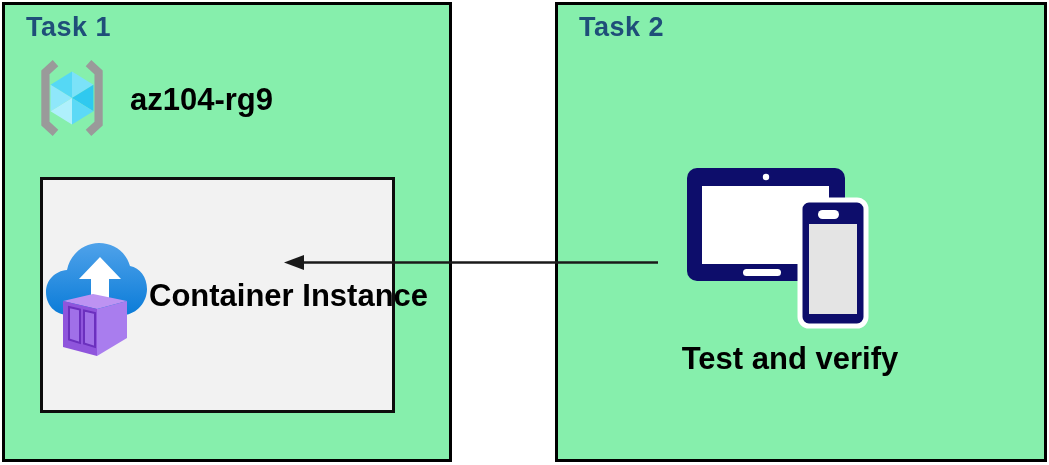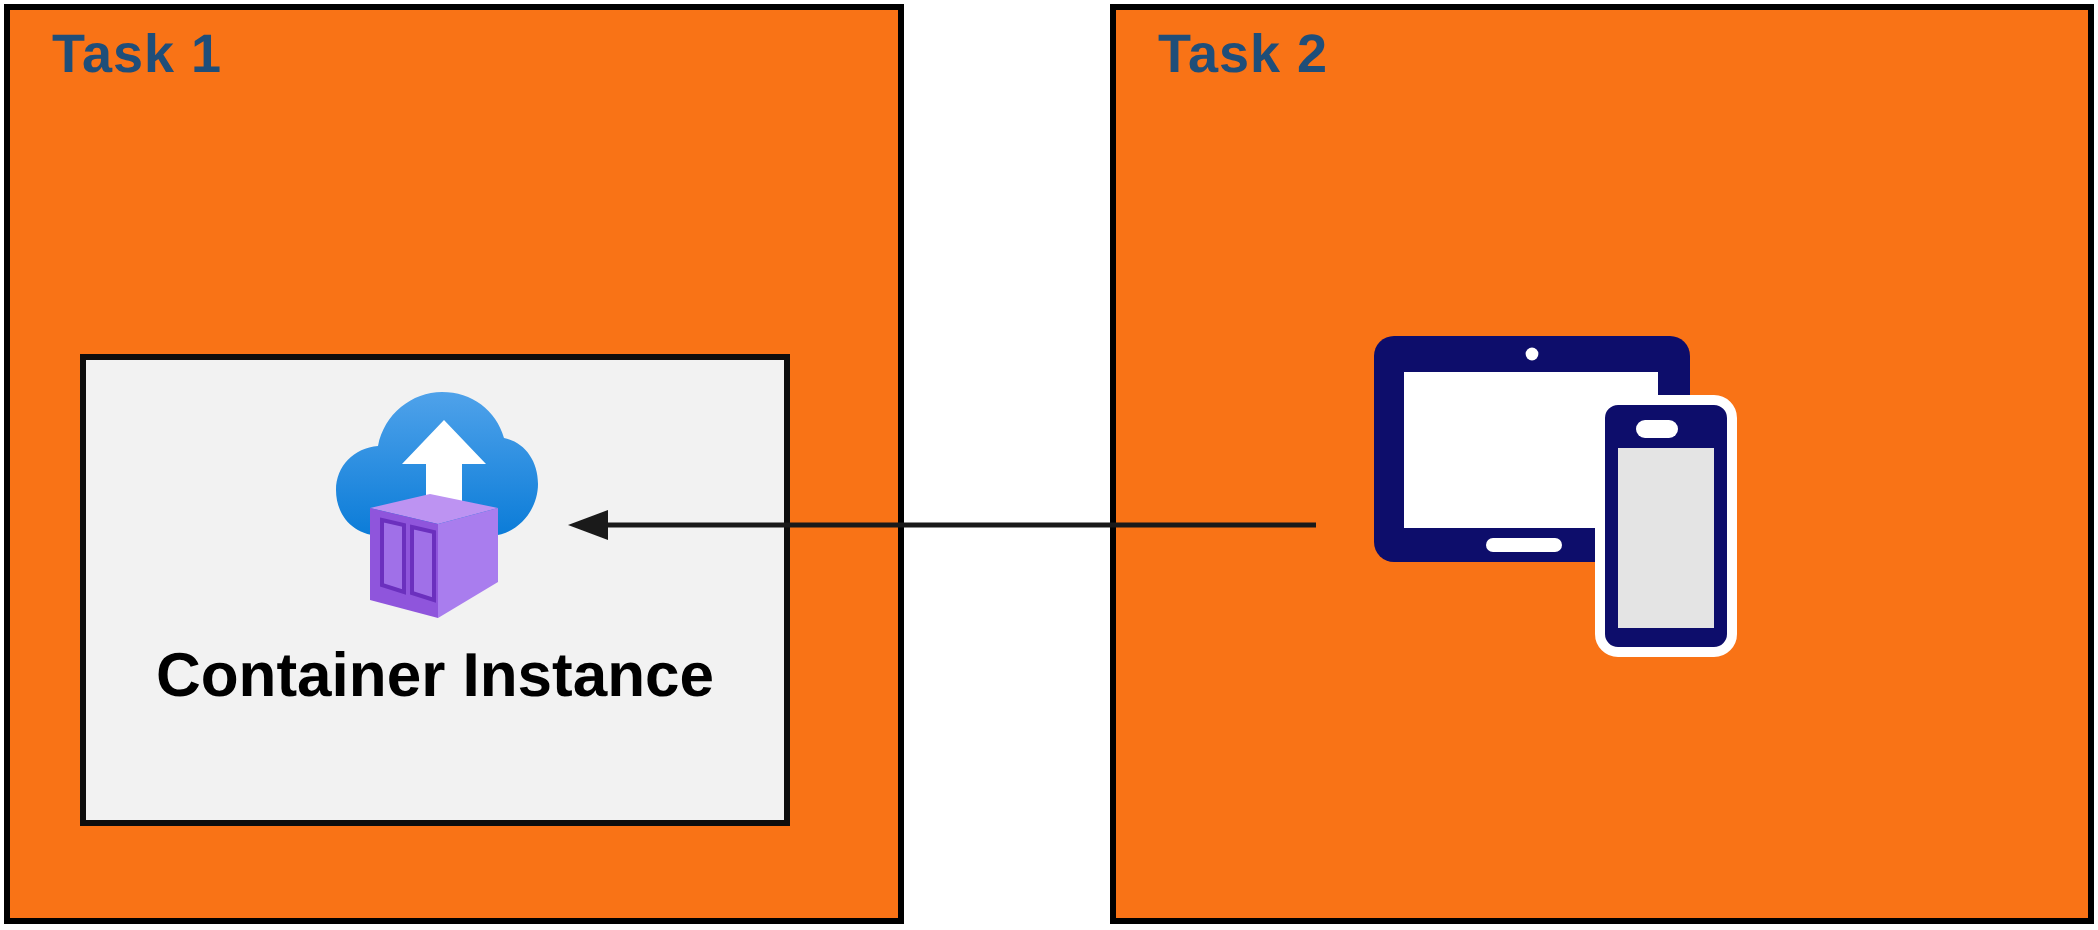--- a/index.html
+++ b/index.html
@@ -3,58 +3,73 @@
 <meta charset="utf-8">
 <style>
   html,body { margin:0; padding:0; }
   body {
     width:1049px; height:465px; position:relative;
     background:#ffffff; overflow:hidden;
     font-family:"Liberation Sans", sans-serif;
     -webkit-font-smoothing:antialiased;
   }
   .task-box {
-    position:absolute; background:#f97316;
+    position:absolute; background:#86efac;
     border:3px solid #000000; box-sizing:border-box;
   }
   #task1-box { left:2px; top:2px; width:450px; height:460px; }
   #task2-box { left:555px; top:2px; width:492px; height:460px;padding-left:46px; }
   .task-title {
     position:absolute; left:21px; top:7px;
     font-size:27px; font-weight:700; color:#1F4E79;
     letter-spacing:0.5px; white-space:nowrap;
   }
   .rg-row {
     position:absolute; left:23px; top:53px;
     display:flex; align-items:center; gap:14px;
   }
   .rg-name { font-size:31px; font-weight:700; color:#000000; white-space:nowrap; }
   .inner-box {
     position:absolute; left:35px; top:172px; width:355px; height:236px;
     background:#F2F2F2; border:3px solid #0d0d0d; box-sizing:border-box;
-    display:flex; flex-direction:column; align-items:center;
+    display:flex; flex-direction:row; align-items:center;
   }
   .aci-icon { margin-top:8px; }
   .ci-label { font-size:31px; font-weight:700; color:#000000; margin-top:2px; white-space:nowrap; }
   .devices-wrap { position:absolute; left:127px; top:158px; width:185px; height:168px; }
   .tv-label {
     position:absolute; left:0; right:22px; top:336px;
     text-align:center; font-size:31px; font-weight:700; color:#000000; white-space:nowrap;
   }
   #arrow-overlay {
     position:absolute; left:0; top:0; width:1049px; height:465px;
     pointer-events:none; z-index:5;
   }
 </style>
 </head>
 <body>
 
 <div class="task-box" id="task1-box">
   <div class="task-title">Task 1</div>
 
+  <div class="rg-row">
+    <span>
+      <svg width="88" height="80" viewBox="0 0 96 86">
+        <path d="M30 5 L19 15 L19 71 L30 81" fill="none" stroke="#9A9A9A" stroke-width="9"></path>
+        <path d="M66 5 L77 15 L77 71 L66 81" fill="none" stroke="#9A9A9A" stroke-width="9"></path>
+        <polygon points="48,14 24.6,28.5 48,43" fill="#55D8F5"></polygon>
+        <polygon points="48,14 71.4,28.5 48,43" fill="#7BE2F8"></polygon>
+        <polygon points="24.6,28.5 24.6,57.5 48,43" fill="#8FE7FA"></polygon>
+        <polygon points="71.4,28.5 71.4,57.5 48,43" fill="#2FC9EF"></polygon>
+        <polygon points="24.6,57.5 48,72 48,43" fill="#AFF0FC"></polygon>
+        <polygon points="71.4,57.5 48,72 48,43" fill="#5CD9F6"></polygon>
+      </svg>
+    </span>
+    <span class="rg-name">az104-rg9</span>
+  </div>
 
   <div class="inner-box">
     <span class="aci-icon">
       <svg width="106" height="125" viewBox="0 0 106 125">
         <defs>
           <linearGradient id="cloudGrad" x1="0" y1="0" x2="0" y2="1">
             <stop offset="0" stop-color="#4FA2EA"></stop>
             <stop offset="1" stop-color="#0B7CD8"></stop>
           </linearGradient>
         </defs>
@@ -79,18 +94,19 @@
       <rect x="2" y="5" width="158" height="113" rx="10" fill="#0D0D6B"></rect>
       <rect x="17" y="23" width="127" height="78" fill="#ffffff"></rect>
       <circle cx="81" cy="14" r="3.2" fill="#ffffff"></circle>
       <rect x="58" y="106" width="38" height="7" rx="3.5" fill="#ffffff"></rect>
       <rect x="115" y="37" width="66" height="126" rx="9" fill="#0D0D6B" stroke="#ffffff" stroke-width="5"></rect>
       <rect x="133" y="47" width="21" height="9" rx="4.5" fill="#ffffff"></rect>
       <rect x="124" y="61" width="48" height="90" fill="#E4E4E4"></rect>
     </svg>
   </div>
 
+  <div class="tv-label">Test and verify</div>
 </div>
 
 <svg id="arrow-overlay">
   <line x1="658" y1="262.5" x2="302" y2="262.5" stroke="#1A1A1A" stroke-width="2.6"></line>
   <polygon points="284,262.5 304,255 304,270" fill="#1A1A1A"></polygon>
 </svg>
 
 </body></html>

